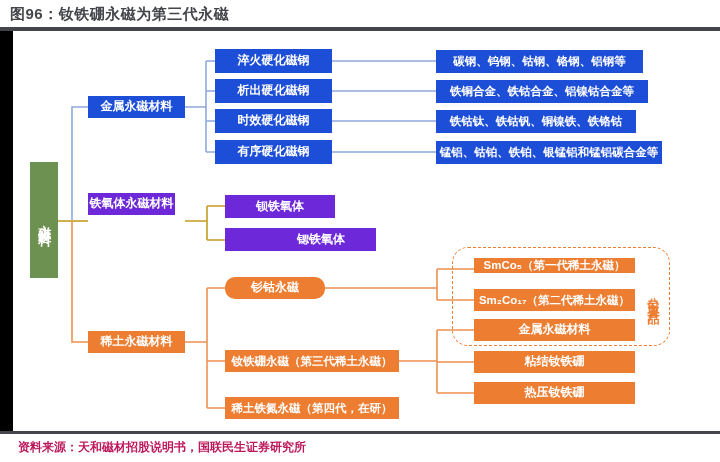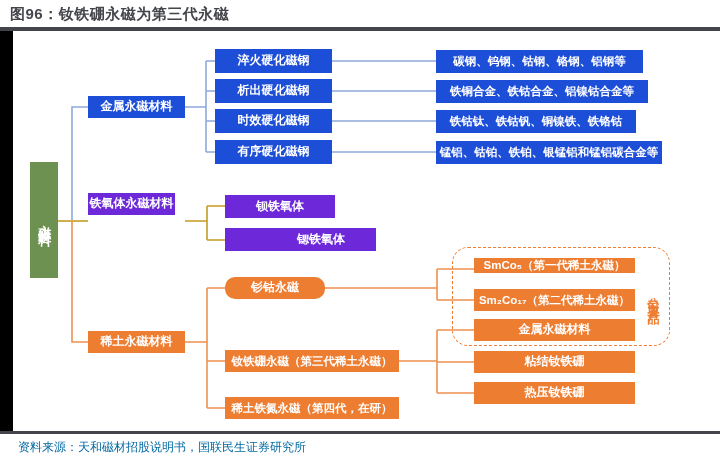--- a/index.html
+++ b/index.html
@@ -11,21 +11,21 @@
   .fig-title{
     position:absolute;left:10px;top:5px;
     font-size:15px;font-weight:bold;color:#43454a;letter-spacing:.5px;
     white-space:nowrap;
   }
   .title-rule{position:absolute;left:0;top:27px;width:720px;height:4px;background:#43454a;}
   .left-bar{position:absolute;left:0;top:31px;width:13px;height:402px;background:#000000;}
   .footer-rule{position:absolute;left:0;top:431px;width:720px;height:3px;background:#43454a;}
   .source-note{
     position:absolute;left:18px;top:439px;
-    font-size:12px;font-weight:normal;color:#0369a1;white-space:nowrap;
+    font-size:12px;font-weight:bold;color:#be185d;white-space:nowrap;
   }
   .connectors{position:absolute;left:0;top:0;}
   .node{
     position:absolute;display:flex;align-items:center;justify-content:center;
     color:#ffffff;font-weight:bold;font-size:12px;text-align:center;
     white-space:nowrap;line-height:1.1;
   }
   .blue{background:#1d4ed8;}
   .gold{background:#6d28d9;}
   .orange{background:#ED7D31;}

